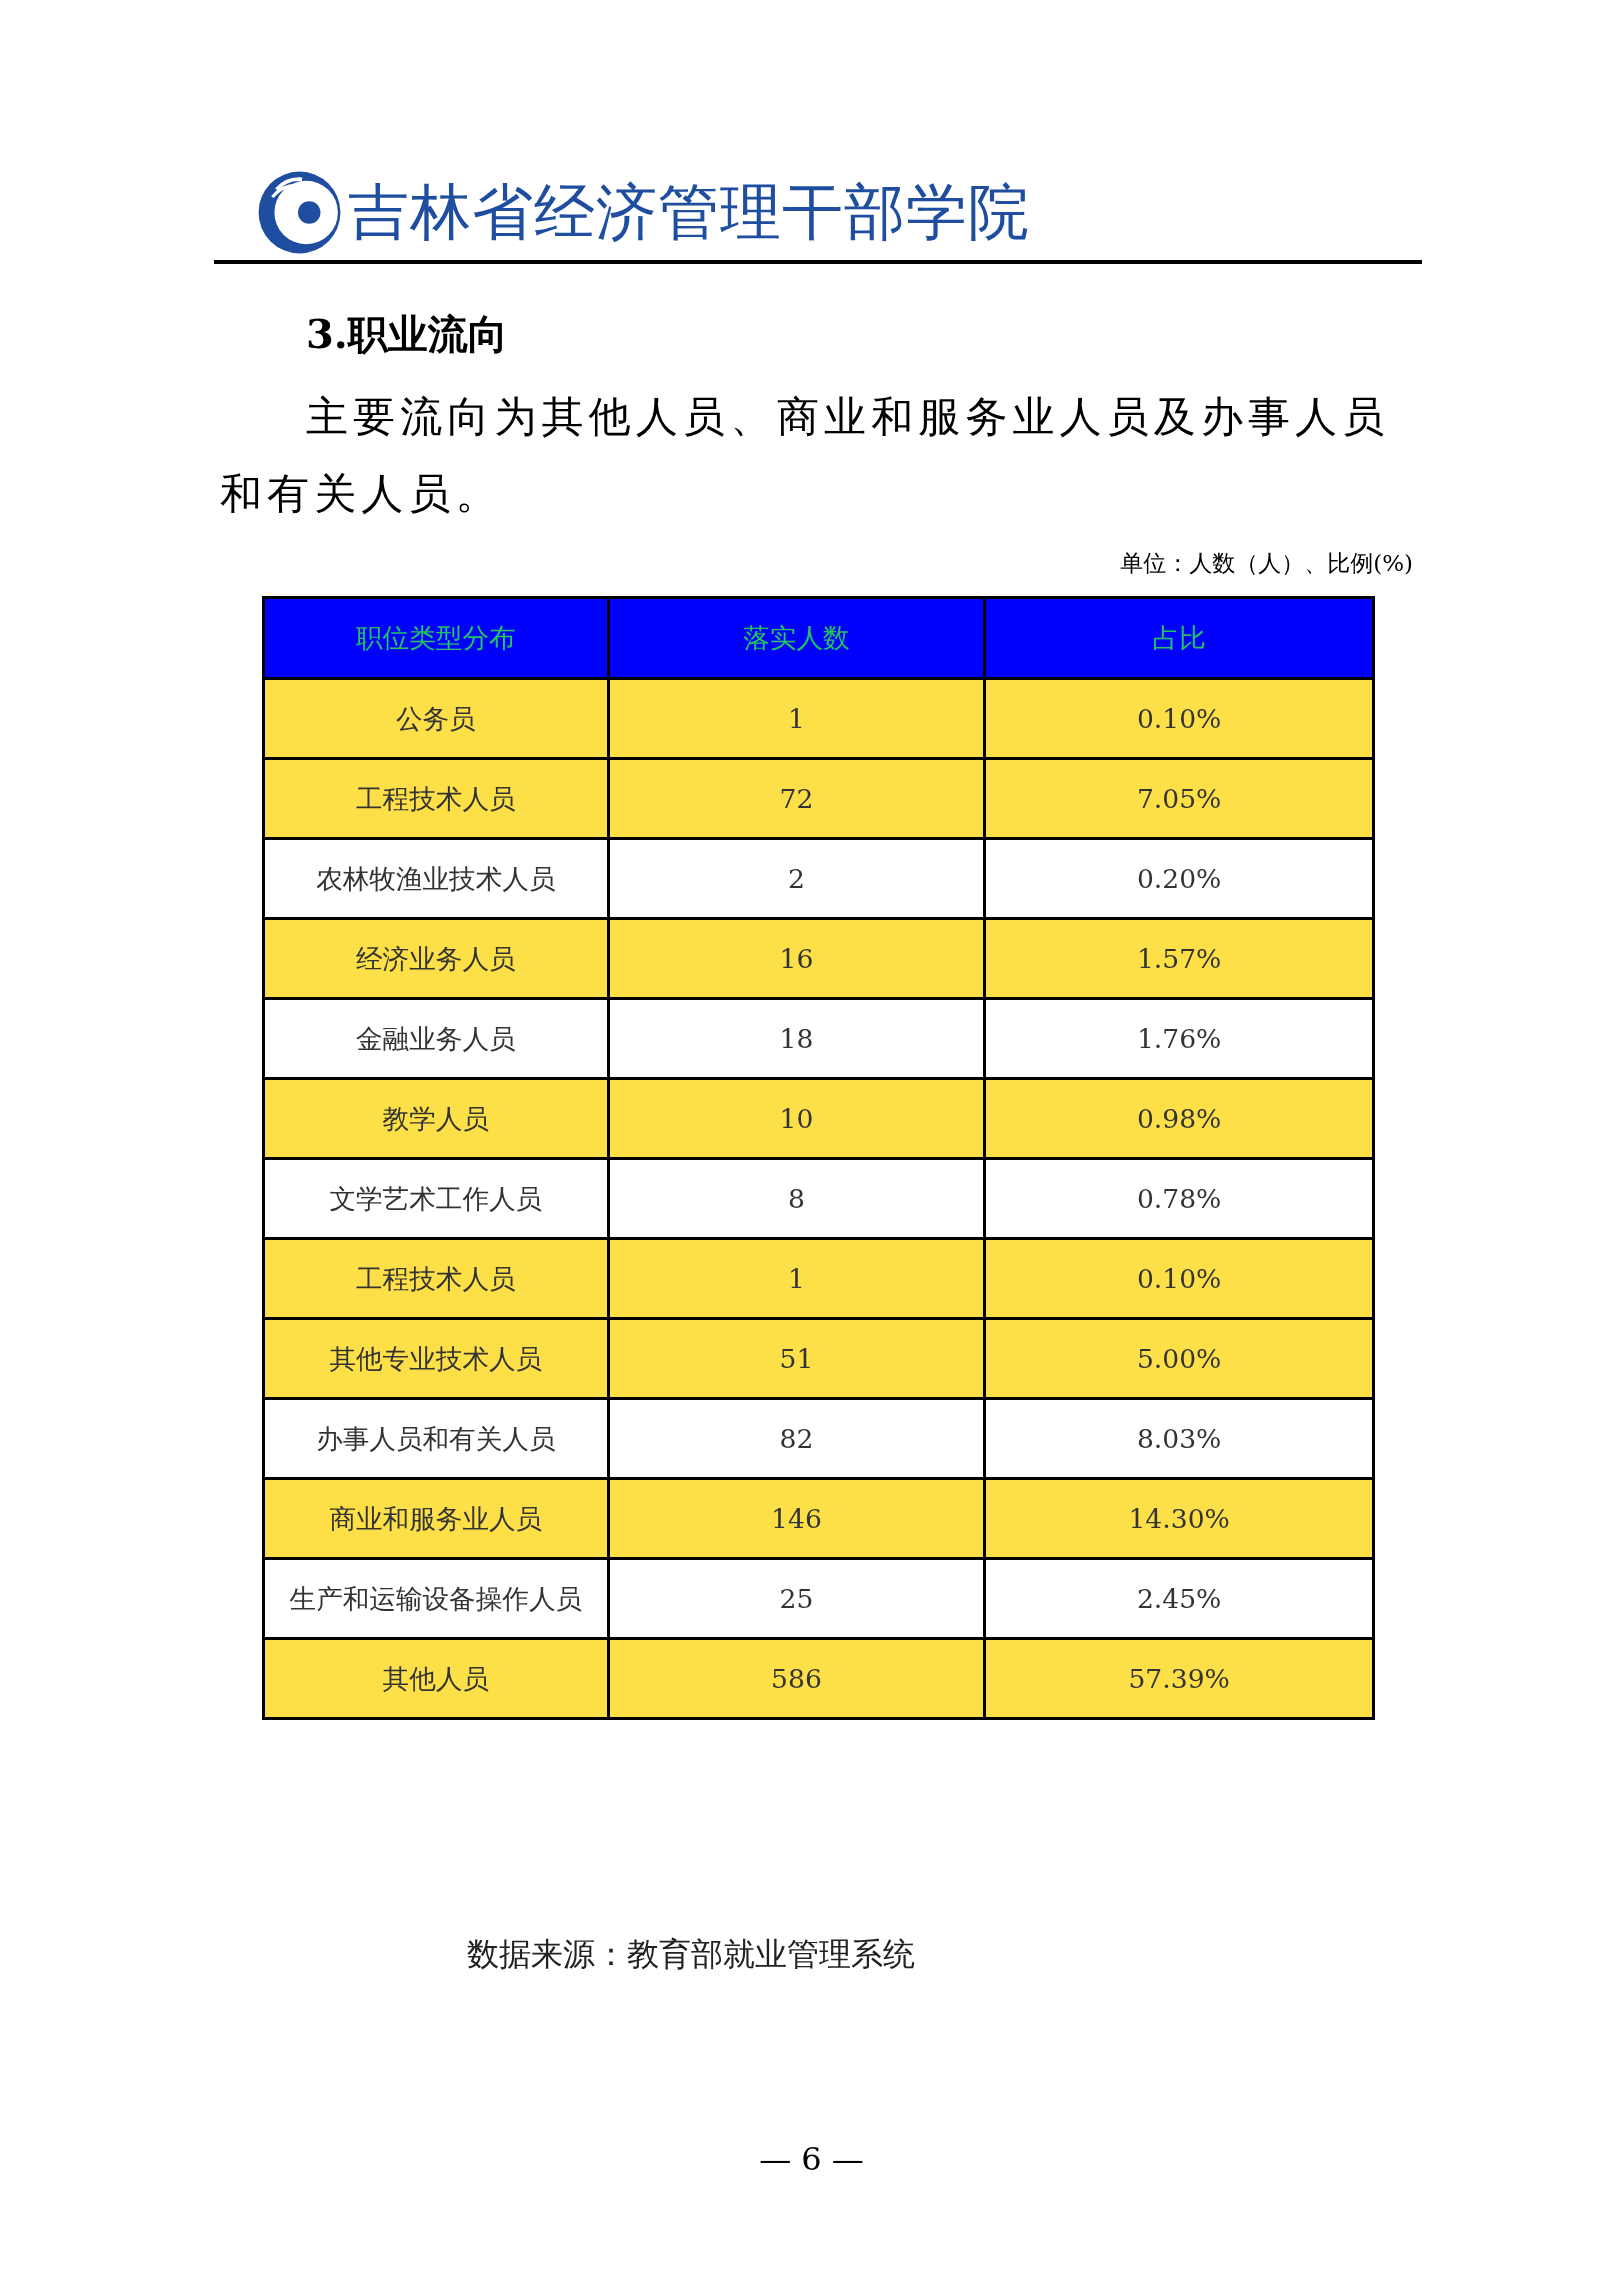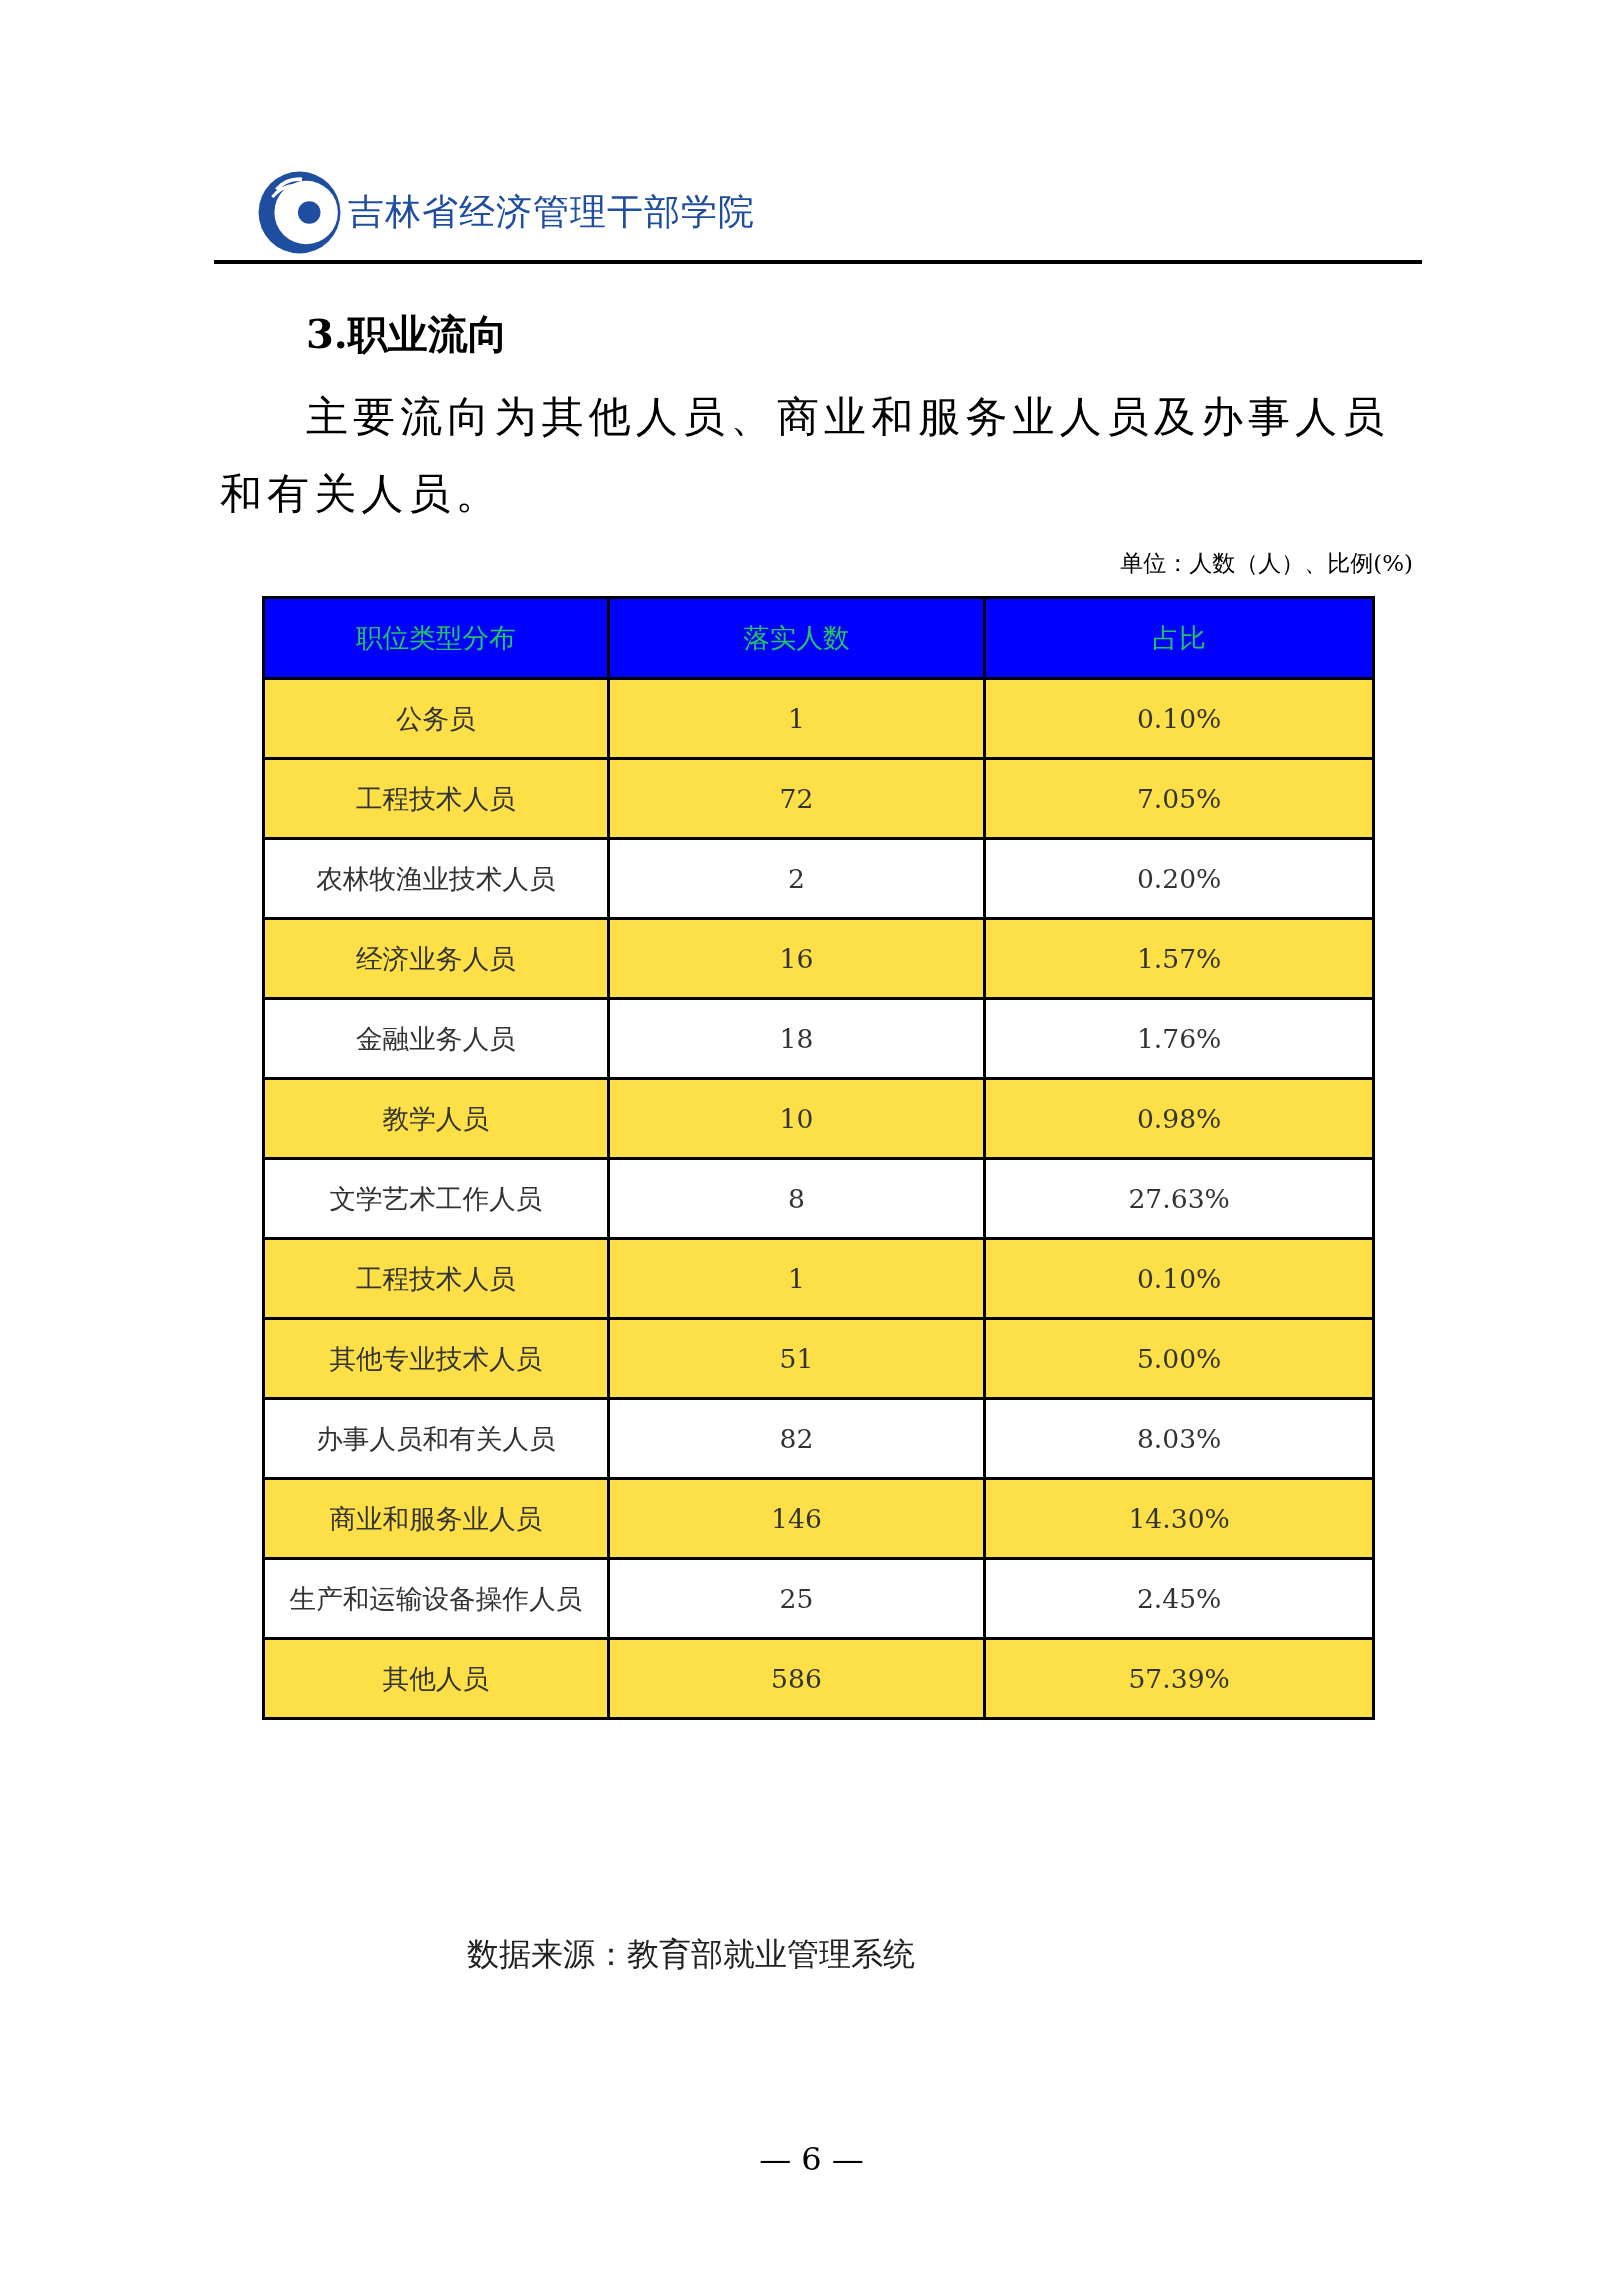--- a/index.html
+++ b/index.html
@@ -1,20 +1,20 @@
 <!DOCTYPE html>
 <html style="font-size:8.2px"><head>
 <meta charset="utf-8">
 <style>
   html, body { margin:0; padding:0; background:#fff; }
   body { width:1623px; height:2295px; position:relative; overflow:hidden;
          font-family:"DejaVu Serif","Liberation Serif",serif; color:#000; }
   .logo { position:absolute; left:256px; top:169px; height:87px; display:flex; align-items:center; }
   .logo-mark { width:87px; height:87px; position:relative; }
-  .logo-text { font-family:"DejaVu Sans","Liberation Sans",sans-serif; font-size:36px; color:#1f4ea0; margin-left:5.1px; letter-spacing:1px; }
+  .logo-text { font-family:"DejaVu Sans","Liberation Sans",sans-serif; font-size:61px; color:#1f4ea0; margin-left:5.1px; letter-spacing:1px; }
   .header-rule { position:absolute; left:214px; top:260px; width:1208px; height:3.6px; background:#000; }
   .heading { position:absolute; left:306px; top:307px; font-size:40px; font-weight:bold; }
   .para { position:absolute; left:220px; top:378px; width:1196px; font-size:42px; line-height:77px; text-indent:86px; letter-spacing:5.1px; }
   .unit { position:absolute; right:210px; top:548px; font-size:23px; }
   table { position:absolute; left:262px; top:596px; width:1113px; border-collapse:collapse; table-layout:fixed; }
   td, th { border:3.1px solid #000; text-align:center; height:75px; font-size:26.6px; font-weight:normal; color:#333; }
   th { background:#0000ff; color:#22c55e; height:76px; }
   tr.gray td { background:#fde047; }
   .col1 { width:344px; } .col2 { width:376px; } .col3 { width:388px; }
   .source { position:absolute; left:0; width:1382px; top:1933px; text-align:center; font-size:32px; color:#222; }
@@ -80,21 +80,21 @@
         <td>1.76%</td>
       </tr>
       <tr class="gray">
         <td>教学人员</td>
         <td>10</td>
         <td>0.98%</td>
       </tr>
       <tr>
         <td>文学艺术工作人员</td>
         <td>8</td>
-        <td>27.63%</td>
+        <td>0.78%</td>
       </tr>
       <tr class="gray">
         <td>工程技术人员</td>
         <td>1</td>
         <td>0.10%</td>
       </tr>
       <tr class="gray">
         <td>其他专业技术人员</td>
         <td>51</td>
         <td>5.00%</td>

